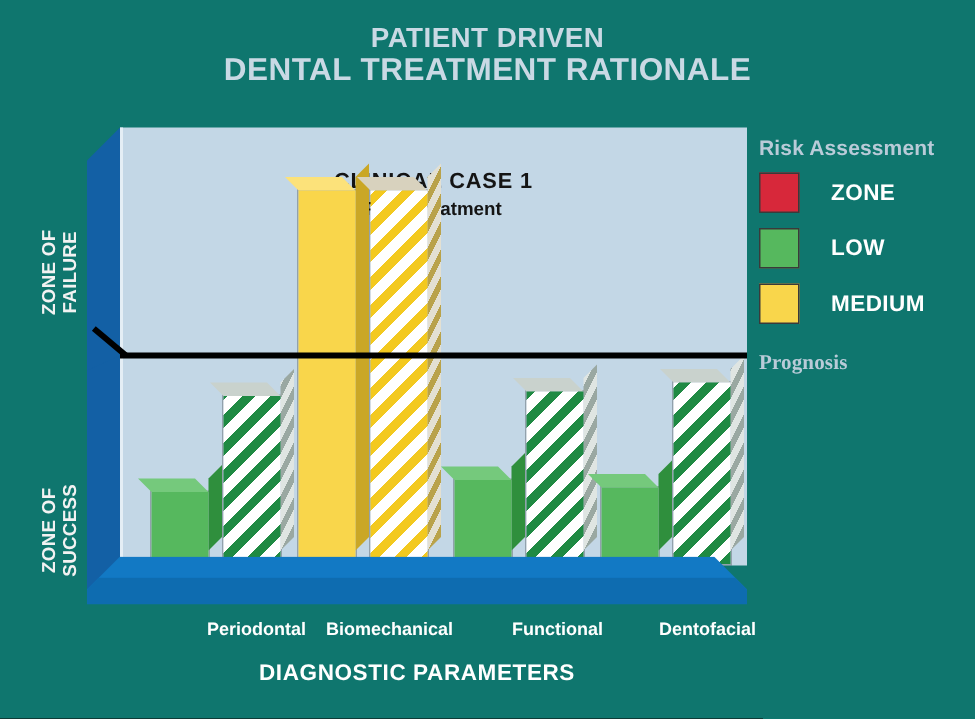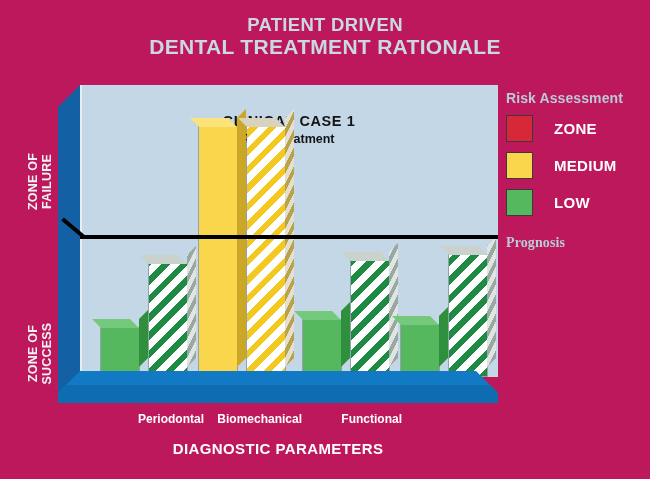--- a/index.html
+++ b/index.html
@@ -2,21 +2,21 @@
 <html><head>
 <meta charset="utf-8">
 <style>
   * { box-sizing: border-box; margin: 0; padding: 0; }
   html, body {
     width: 650px; height: 479px;
     background: #0e0e0e;
     font-family: "Liberation Sans", sans-serif;
     overflow: hidden;
   }
-  #root { position: relative; width: 650px; height: 479px; background: #be185d; }
+  #root { position: relative; width: 650px; height: 479px; background: #0f766e; }
 
   
   .title-block {
     position: absolute; left: 0; top: 14px; width: 650px;
     text-align: center; color: #c9d9e4;
     font-weight: bold; font-size: 18.5px; line-height: 22px;
     letter-spacing: .3px;
   }
   .title-line2 { font-size: 21px; }
 
@@ -249,36 +249,37 @@
 
   <div class="zone-label" id="zone-failure">ZONE OF
 FAILURE</div>
   <div class="zone-label" id="zone-success">ZONE OF
 SUCCESS</div>
 
   <div class="cat-row" id="cat-row">
       <div class="cat" style="left: 26px; width: 120px;">Periodontal</div>
       <div class="cat" style="left: 124px; width: 120px;">Biomechanical</div>
       <div class="cat" style="left: 224px; width: 120px;">Functional</div>
+      <div class="cat" style="left: 326px; width: 120px;">Dentofacial</div>
     </div>
 
   <div class="x-axis-title">DIAGNOSTIC PARAMETERS</div>
 
   <div class="legend">
     <div class="legend-heading">Risk Assessment</div>
     <div id="legend-risk">
         <div class="legend-item">
           <div class="swatch sw-red"></div>
           <div class="legend-label">ZONE</div>
         </div>
         <div class="legend-item">
+          <div class="swatch sw-green"></div>
+          <div class="legend-label">LOW</div>
+        </div>
+        <div class="legend-item">
           <div class="swatch sw-yellow"></div>
           <div class="legend-label">MEDIUM</div>
-        </div>
-        <div class="legend-item">
-          <div class="swatch sw-green"></div>
-          <div class="legend-label">LOW</div>
         </div>
       </div>
     <div class="legend-heading second">Prognosis</div>
   </div>
 
 </div>
 
 </body></html>

